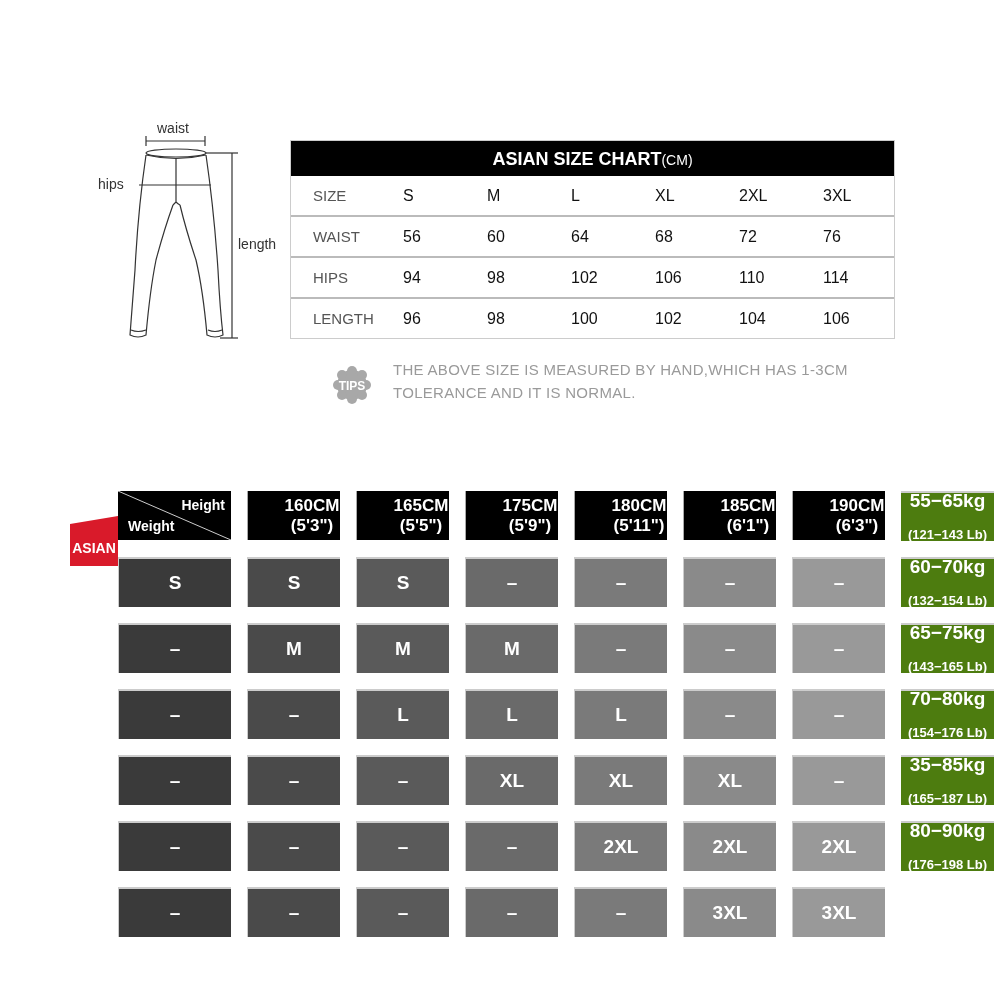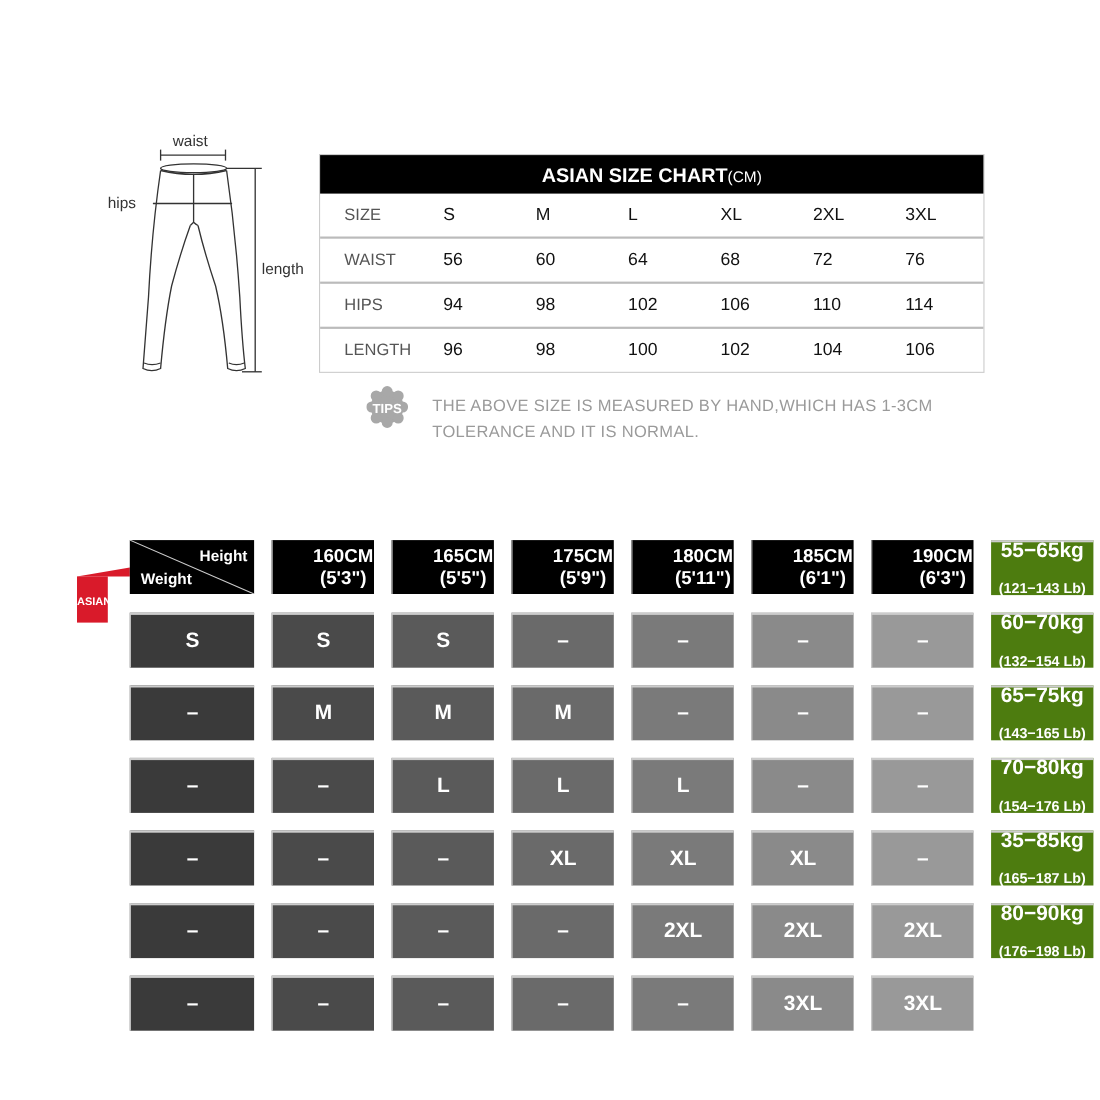--- a/index.html
+++ b/index.html
@@ -14,25 +14,25 @@
   .size-table { position:absolute; left:290px; top:140px; width:605px; border:1px solid #ccc; box-sizing:border-box; }
   .size-title { background:#000; color:#fff; height:35px; line-height:37px; text-align:center; font-size:18px; font-weight:bold; }
   .size-title .unit { font-size:14px; font-weight:normal; }
   .size-row { height:39px; display:flex; align-items:center; border-bottom:2px solid #bbb; font-size:16px; color:#111; }
   .size-row:last-child { border-bottom:none; }
   .size-row .rlabel { width:90px; padding-left:22px; box-sizing:border-box; color:#555; font-size:15px; }
   .size-row .cell { width:84px; padding-left:22px; box-sizing:border-box; }
   .size-row .cell:nth-child(2){ width:84px; }
 
   
-  .tips-badge { position:absolute; left:333px; top:351px; width:38px; height:38px; }
+  .tips-badge { position:absolute; left:333px; top:366px; width:38px; height:38px; }
   .tips-text { position:absolute; left:393px; top:358px; font-size:15px; color:#9a9a9a; line-height:23px; letter-spacing:0.3px; }
 
   
-  .asian-tag { position:absolute; left:70px; top:524px; width:28px; height:42px; background:#d91a2a; color:#fff; font-weight:bold; font-size:10px; text-align:center; line-height:48px; }
+  .asian-tag { position:absolute; left:70px; top:524px; width:48px; height:42px; background:#d91a2a; color:#fff; font-weight:bold; font-size:14px; text-align:center; line-height:48px; }
   .asian-tag:before { content:""; position:absolute; left:0; top:-8px; border-right:48px solid #d91a2a; border-top:8px solid transparent; }
   .fit-grid { position:absolute; left:118px; top:491px; display:grid; grid-template-columns:113px repeat(7, 93px); grid-auto-rows:50px; gap:16px; }
   .fit-grid > div { box-sizing:border-box; display:flex; align-items:center; justify-content:center; color:#fff; font-weight:bold; }
   .hdr { background:#000; flex-direction:column; font-size:17px; line-height:20px; border-left:1px solid #aaa; height:49px;padding-left:36px; }
   .corner { background:#000; position:relative; height:49px; }
   .corner .h { position:absolute; right:6px; top:6px; font-size:14px; }
   .corner .w { position:absolute; left:10px; bottom:6px; font-size:14px; }
   .corner svg { position:absolute; left:0; top:0; }
   .wt { background:#4d7c0f; flex-direction:column; line-height:19px; border-top:2px solid #ccc; }
   .wt .kg { font-size:19px; }

